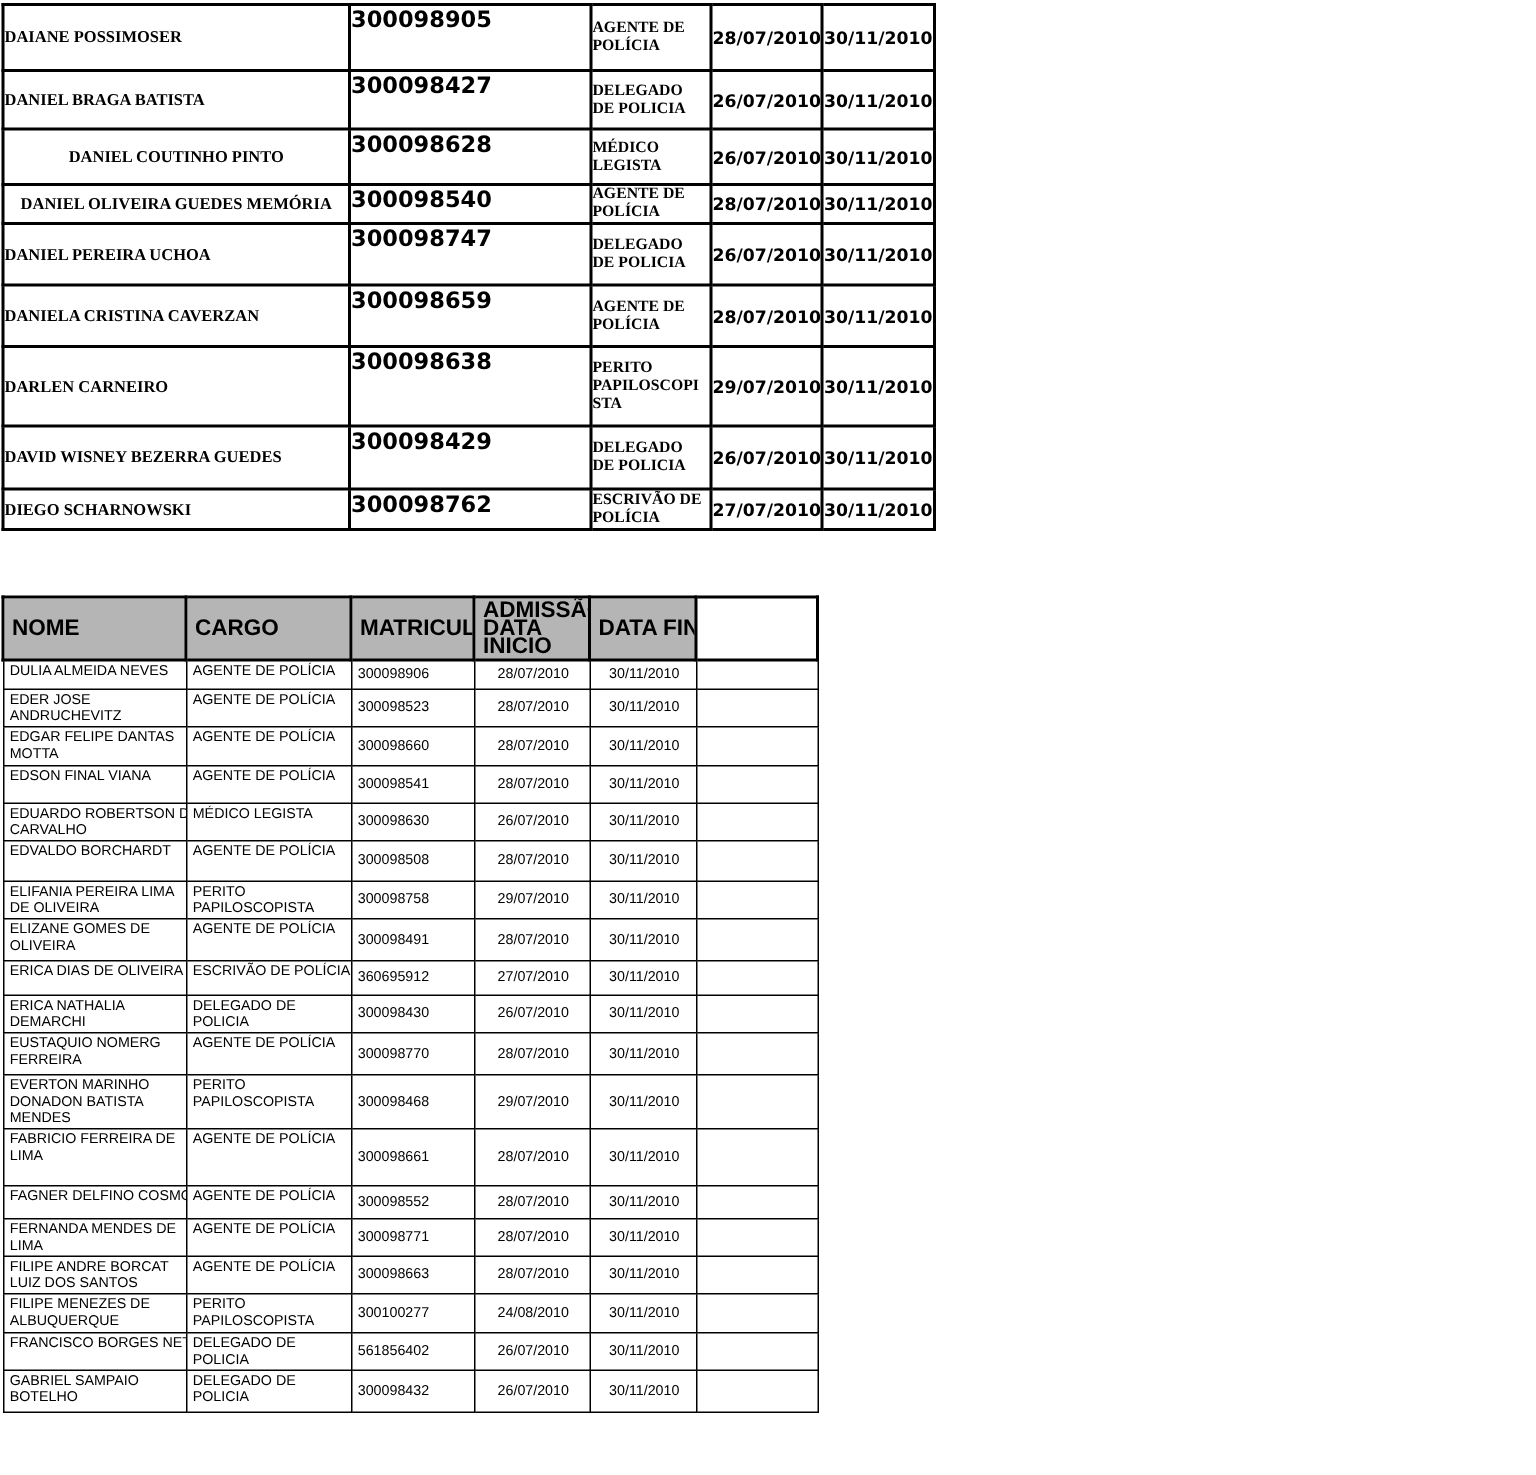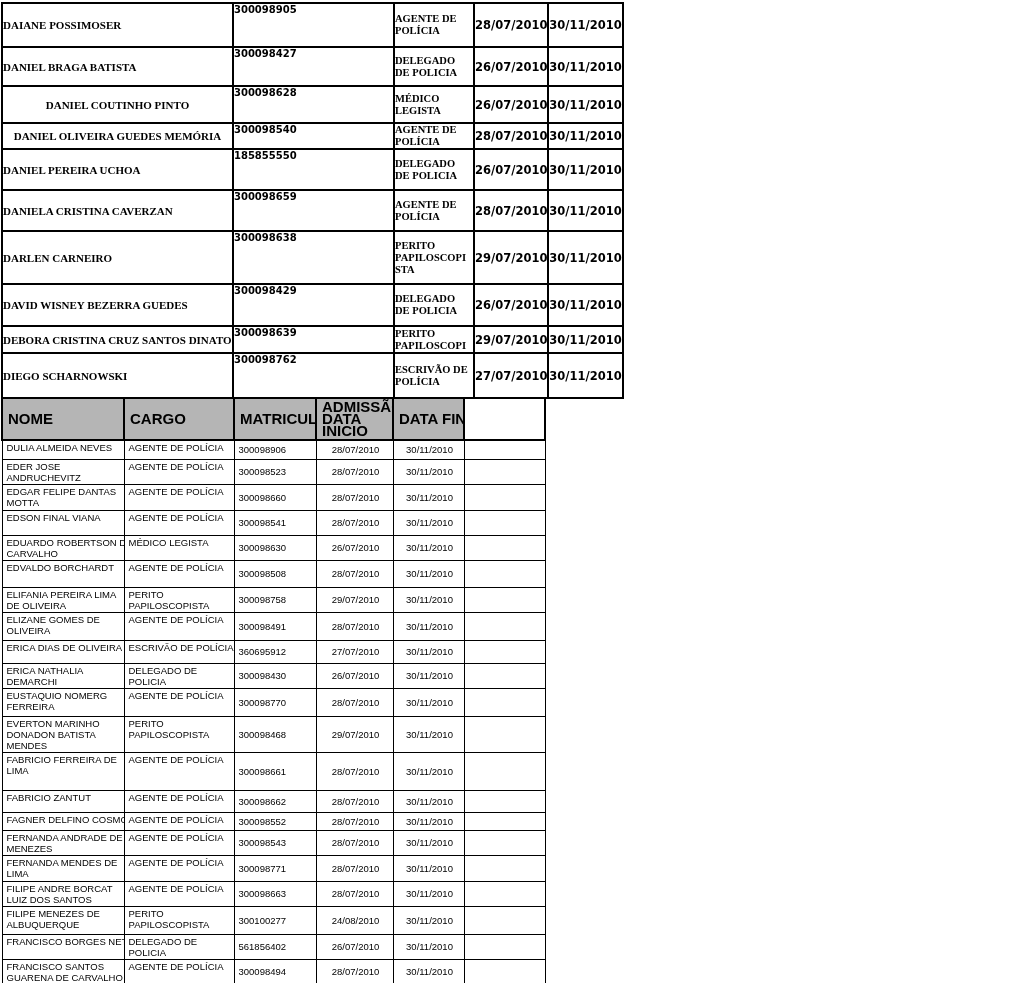--- a/index.html
+++ b/index.html
@@ -7,21 +7,21 @@
        font-family:"Liberation Sans",sans-serif;color:#000;}
   .page{position:absolute;inset:0;background:#ffffff;}
 
   table{border-collapse:collapse;table-layout:fixed;position:absolute;background:#fff;}
 
   
   #top-table{left:1px;top:2px;width:621px;}
   #top-table td{border:2px solid #000;padding:0;overflow:hidden;}
   .t-name{font-family:"Liberation Serif",serif;font-weight:bold;font-size:11px;
           vertical-align:middle;white-space:nowrap;padding:0 4px 0 7px;}
-  .t-mat{font-family:"DejaVu Sans",sans-serif;font-weight:bold;font-size:10px;
+  .t-mat{font-family:"DejaVu Sans",sans-serif;font-weight:bold;font-size:15px;
          vertical-align:top;padding:1px 0 0 5px;white-space:nowrap;}
   .t-cargo{font-family:"Liberation Serif",serif;font-weight:bold;font-size:10.5px;
            line-height:12px;vertical-align:middle;padding:0 0 0 5px;white-space:pre;}
   .t-d1,.t-d2{font-family:"DejaVu Sans",sans-serif;font-weight:bold;font-size:11.5px;
               vertical-align:middle;text-align:center;white-space:nowrap;}
   #top-rows tr:nth-child(1){height:44px}
   #top-rows tr:nth-child(2){height:39px}
   #top-rows tr:nth-child(3){height:37px}
   #top-rows tr:nth-child(4){height:24px}
   #top-rows tr:nth-child(5){height:41px}
@@ -110,21 +110,21 @@
         <tr>
     <td class="t-name" style="text-align: center;">DANIEL OLIVEIRA GUEDES MEMÓRIA</td>
     <td class="t-mat">300098540</td>
     <td class="t-cargo">AGENTE DE
 POLÍCIA</td>
     <td class="t-d1">28/07/2010</td>
     <td class="t-d2">30/11/2010</td>
   </tr>
         <tr>
     <td class="t-name">DANIEL PEREIRA UCHOA</td>
-    <td class="t-mat">185855550</td>
+    <td class="t-mat">300098747</td>
     <td class="t-cargo">DELEGADO
 DE POLICIA</td>
     <td class="t-d1">26/07/2010</td>
     <td class="t-d2">30/11/2010</td>
   </tr>
         <tr>
     <td class="t-name">DANIELA CRISTINA CAVERZAN</td>
     <td class="t-mat">300098659</td>
     <td class="t-cargo">AGENTE DE
 POLÍCIA</td>
@@ -139,28 +139,20 @@
 STA</td>
     <td class="t-d1">29/07/2010</td>
     <td class="t-d2">30/11/2010</td>
   </tr>
         <tr>
     <td class="t-name">DAVID WISNEY BEZERRA GUEDES</td>
     <td class="t-mat">300098429</td>
     <td class="t-cargo">DELEGADO
 DE POLICIA</td>
     <td class="t-d1">26/07/2010</td>
-    <td class="t-d2">30/11/2010</td>
-  </tr>
-        <tr>
-    <td class="t-name">DEBORA CRISTINA CRUZ SANTOS DINATO</td>
-    <td class="t-mat">300098639</td>
-    <td class="t-cargo">PERITO
-PAPILOSCOPI</td>
-    <td class="t-d1">29/07/2010</td>
     <td class="t-d2">30/11/2010</td>
   </tr>
         <tr>
     <td class="t-name">DIEGO SCHARNOWSKI</td>
     <td class="t-mat">300098762</td>
     <td class="t-cargo">ESCRIVÃO DE
 POLÍCIA</td>
     <td class="t-d1">27/07/2010</td>
     <td class="t-d2">30/11/2010</td>
   </tr>
@@ -300,40 +292,23 @@
         <tr>
     <td class="b-name">FABRICIO FERREIRA DE
 LIMA</td>
     <td class="b-cargo">AGENTE DE POLÍCIA</td>
     <td class="b-mat">300098661</td>
     <td class="b-d1">28/07/2010</td>
     <td class="b-d2">30/11/2010</td>
     <td class="b-empty"></td>
   </tr>
         <tr>
-    <td class="b-name">FABRICIO ZANTUT</td>
-    <td class="b-cargo">AGENTE DE POLÍCIA</td>
-    <td class="b-mat">300098662</td>
-    <td class="b-d1">28/07/2010</td>
-    <td class="b-d2">30/11/2010</td>
-    <td class="b-empty"></td>
-  </tr>
-        <tr>
     <td class="b-name">FAGNER DELFINO COSMO</td>
     <td class="b-cargo">AGENTE DE POLÍCIA</td>
     <td class="b-mat">300098552</td>
-    <td class="b-d1">28/07/2010</td>
-    <td class="b-d2">30/11/2010</td>
-    <td class="b-empty"></td>
-  </tr>
-        <tr>
-    <td class="b-name">FERNANDA ANDRADE DE
-MENEZES</td>
-    <td class="b-cargo">AGENTE DE POLÍCIA</td>
-    <td class="b-mat">300098543</td>
     <td class="b-d1">28/07/2010</td>
     <td class="b-d2">30/11/2010</td>
     <td class="b-empty"></td>
   </tr>
         <tr>
     <td class="b-name">FERNANDA MENDES DE
 LIMA</td>
     <td class="b-cargo">AGENTE DE POLÍCIA</td>
     <td class="b-mat">300098771</td>
     <td class="b-d1">28/07/2010</td>
@@ -362,29 +337,20 @@
         <tr>
     <td class="b-name">FRANCISCO BORGES NETO</td>
     <td class="b-cargo">DELEGADO DE
 POLICIA</td>
     <td class="b-mat">561856402</td>
     <td class="b-d1">26/07/2010</td>
     <td class="b-d2">30/11/2010</td>
     <td class="b-empty"></td>
   </tr>
         <tr>
-    <td class="b-name">FRANCISCO SANTOS
-GUARENA DE CARVALHO</td>
-    <td class="b-cargo">AGENTE DE POLÍCIA</td>
-    <td class="b-mat">300098494</td>
-    <td class="b-d1">28/07/2010</td>
-    <td class="b-d2">30/11/2010</td>
-    <td class="b-empty"></td>
-  </tr>
-        <tr>
     <td class="b-name">GABRIEL SAMPAIO
 BOTELHO</td>
     <td class="b-cargo">DELEGADO DE
 POLICIA</td>
     <td class="b-mat">300098432</td>
     <td class="b-d1">26/07/2010</td>
     <td class="b-d2">30/11/2010</td>
     <td class="b-empty"></td>
   </tr>
       </tbody>

